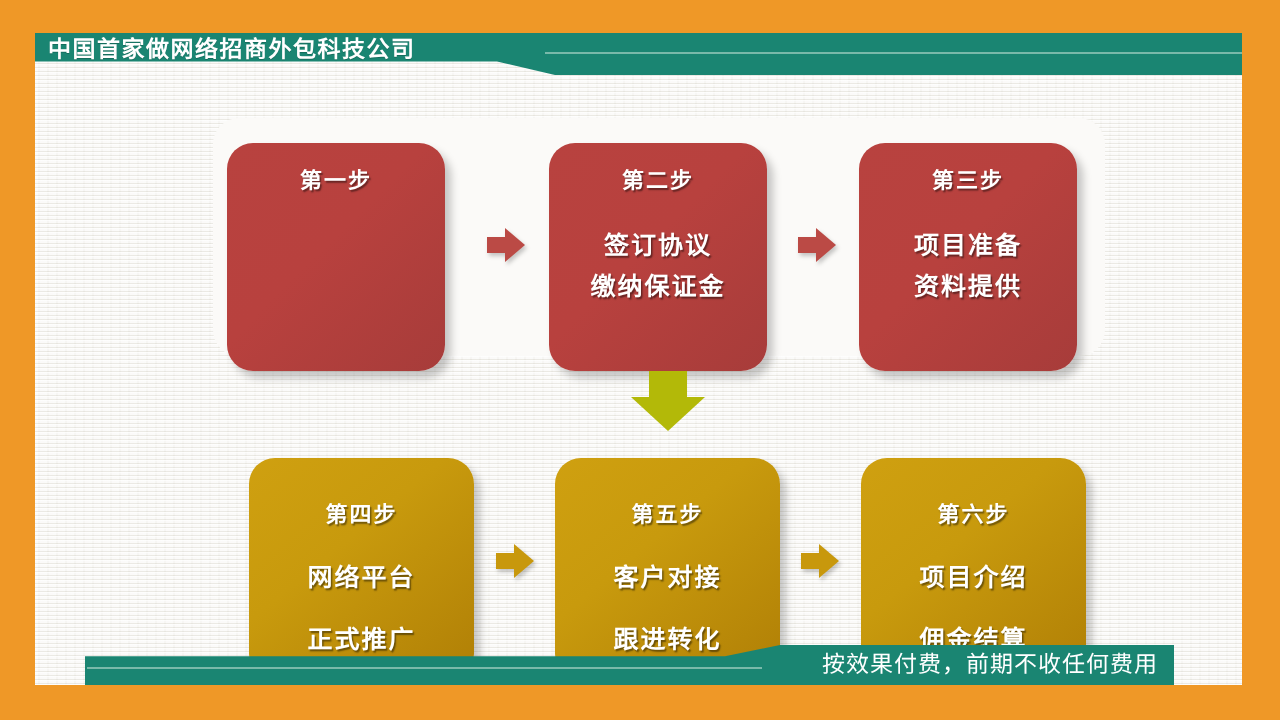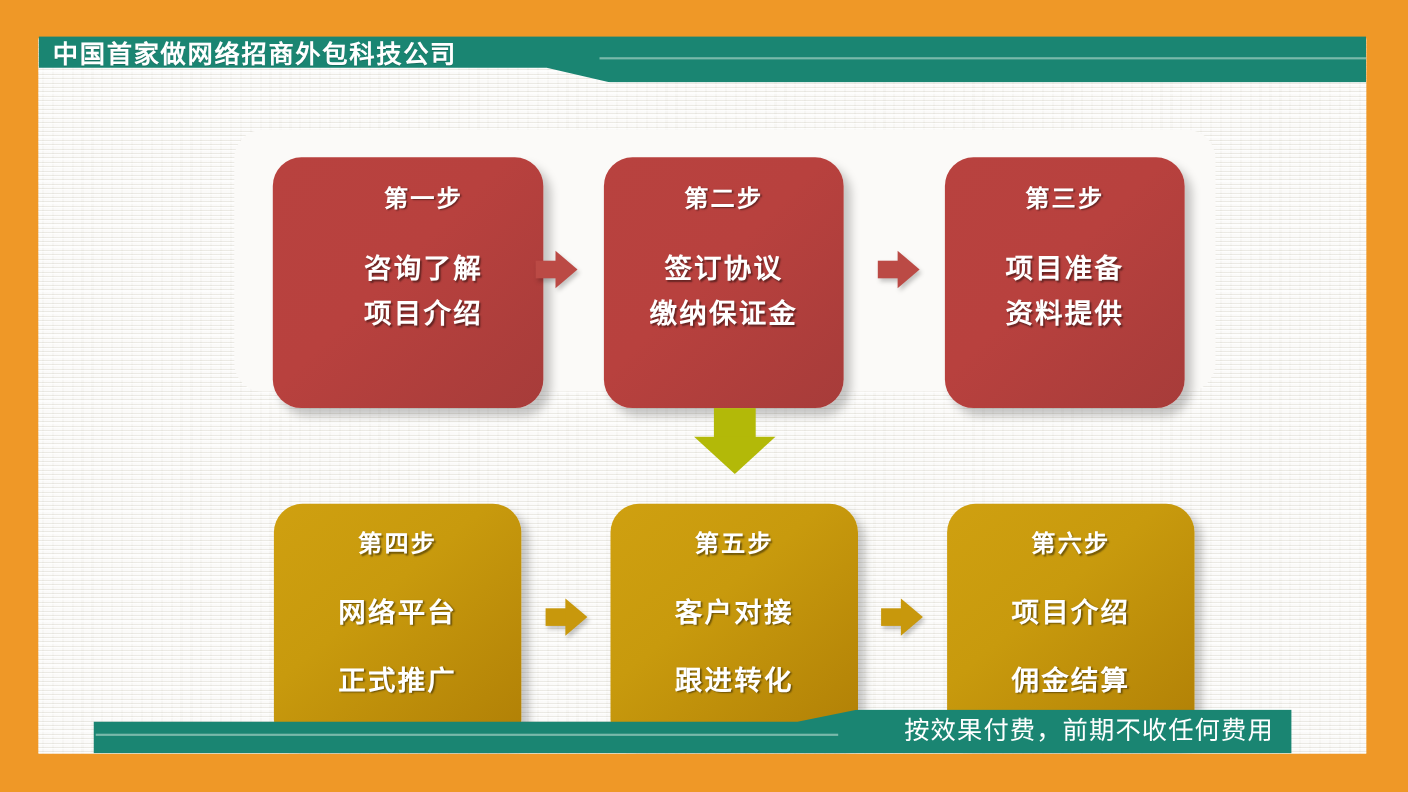--- a/index.html
+++ b/index.html
@@ -141,20 +141,21 @@
     flex-direction: column;
     align-items: center;
     color: #ffffff;
     overflow: hidden;
   }
   .step.red {
     background: linear-gradient(135deg, #b8423f 0%, #b8413e 45%, #a73c3a 100%);
   }
   .step.gold {
     background: linear-gradient(140deg, #cfa010 0%, #c89a0d 40%, #b07f06 100%);
+    justify-content: center;
   }
   .step-title {
     font-size: 22px;
     font-weight: bold;
     letter-spacing: 2px;
     text-shadow: 1.5px 1.5px 1.5px rgba(0,0,0,0.45);
     line-height: 28px;
   }
   .step-lines {
     display: flex;
@@ -168,21 +169,21 @@
     line-height: 41px;
     text-shadow: 1.5px 1.5px 1.5px rgba(0,0,0,0.45);
     white-space: nowrap;
   }
 
   .row-top .step { width: 218px; height: 204px; top: 108px; padding-top: 24px; }
   .row-top .step-lines { margin-top: 30px; }
   .row-bottom .step { width: 225px; height: 199px; top: 423px; padding-top: 23px; }
   .row-bottom .step-lines { margin-top: 28px; gap: 21px; }
 
-  #step-1 { left: 213px; padding-left: 28px; }
+  #step-1 { left: 192px; }
   #step-2 { left: 514px; }
   #step-3 { left: 824px; }
   #step-4 { left: 214px; }
   #step-5 { left: 520px; }
   #step-6 { left: 826px; }
 
   
   .arrow-right {
     position: absolute;
     width: 38px;
@@ -249,24 +250,20 @@
 <div class="slide">
 
   <div class="canvas">
 
     <div class="top-panel"></div>
 
     <div class="row-top">
 
       <div class="step red" id="step-1">
         <div class="step-title">第一步</div>
-        <div class="step-lines">
-          <div class="step-line">咨询了解</div>
-          <div class="step-line">项目介绍</div>
-        </div>
       </div>
 
       <div class="arrow-right arrow-red" id="arrow-1-2">
         <span class="shaft"></span>
         <span class="head"></span>
       </div>
 
       <div class="step red" id="step-2">
         <div class="step-title">第二步</div>
         <div class="step-lines">

